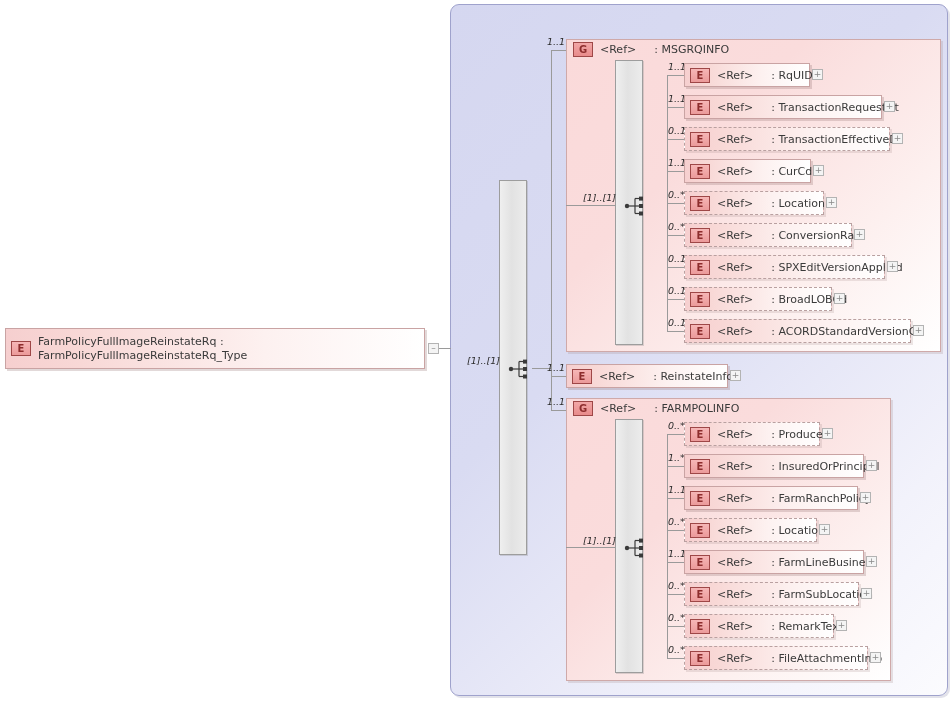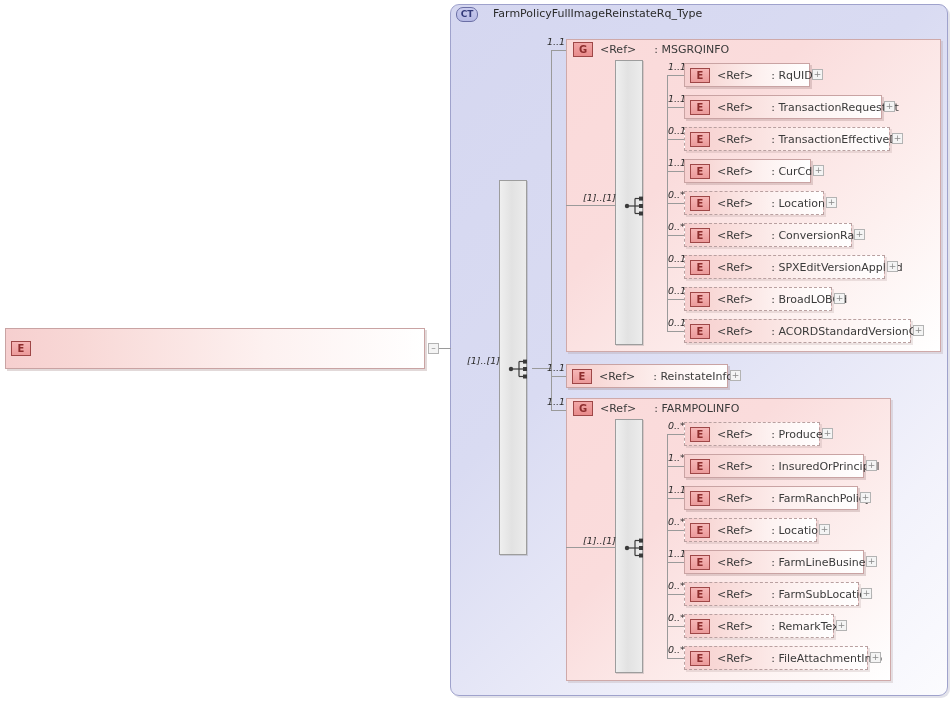--- a/index.html
+++ b/index.html
@@ -146,27 +146,24 @@
   .hline { position: absolute; height: 0; border-top: 1px solid #9a9a9a; }
   .vline { position: absolute; width: 0; border-left: 1px solid #9a9a9a; }
 </style>
 </head>
 <body>
 
 <div id="canvas">
 
   <div class="ctbox" style="left:450px; top:4px; width:498px; height:692px;"></div>
 
-  <div class="ctlabel" style="left:456px; top:7px;">
-    <span class="badge ct">CT</span>
-    <span class="cttitle">FarmPolicyFullImageReinstateRq_Type</span>
-  </div>
 
   <div class="elembox" style="left:5px; top:328px; width:420px; height:41px;">
     <span class="badge">E</span>
+    <span class="reftxt" style="white-space:normal; line-height:14px; max-width:370px;">FarmPolicyFullImageReinstateRq : FarmPolicyFullImageReinstateRq_Type</span>
   </div>
   <div class="minusbox" style="left:428px; top:343px;"></div>
 
   <div class="hline" style="left:439px; top:348px; width:12px;"></div>
 
   <div class="seqbar" style="left:499px; top:180px; width:28px; height:375px;"></div>
 
   <div class="card" style="left:467px; top:355px;">[1]..[1]</div>
 
   <svg class="seqicon" style="left:508px; top:358px;" width="24" height="22" viewBox="0 0 24 22">

